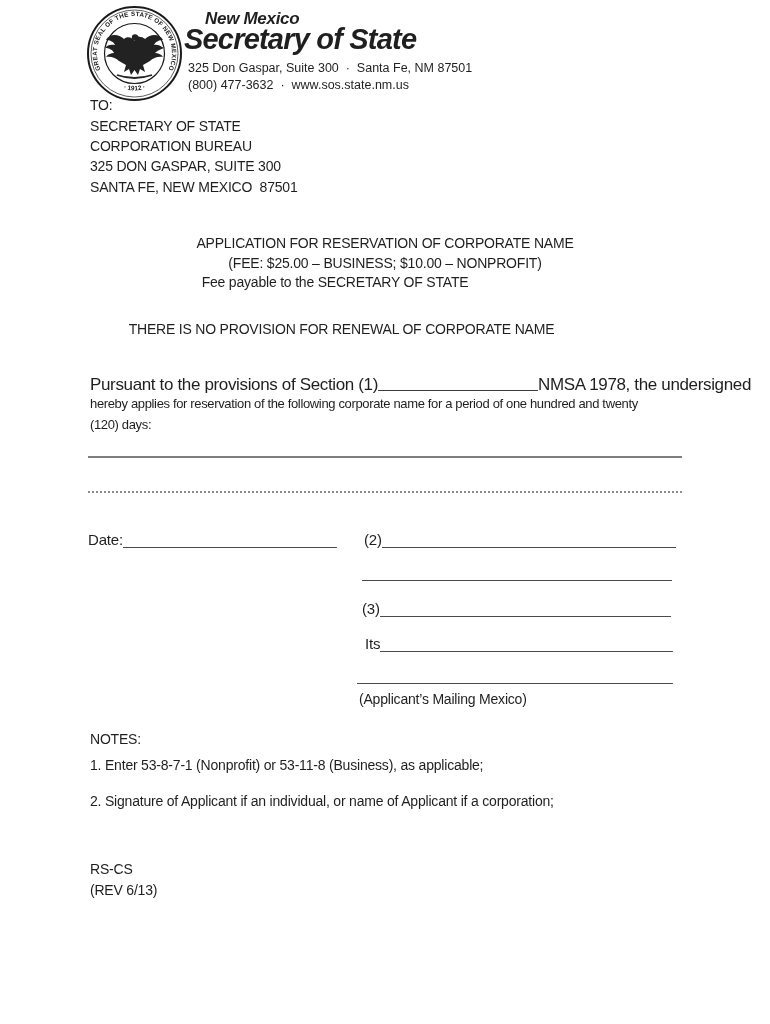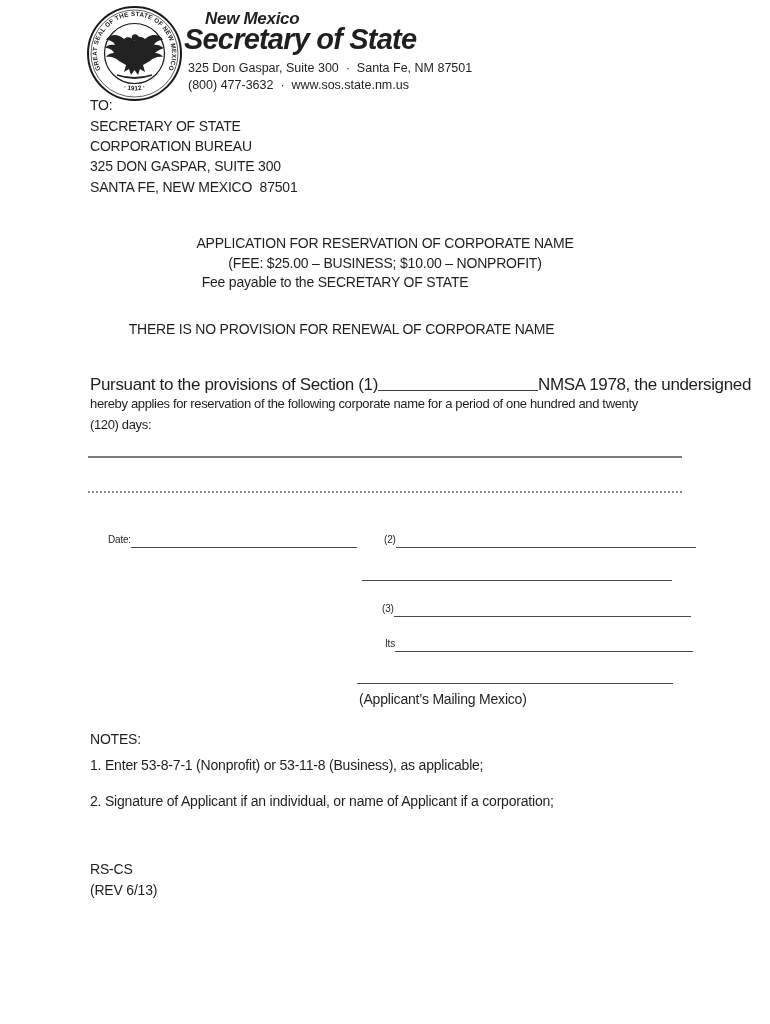--- a/index.html
+++ b/index.html
@@ -39,21 +39,21 @@
   .inline-blank {
     display:inline-block; width:160px; height:12px; position:relative; top:1px;
     border-bottom:1.3px solid #3c3c3c;
   }
 
   
   .nl1 { left:88px; top:446px; width:594px; height:12px; border-bottom:2px solid #7e7e7e; }
   .nl2 { left:88px; top:481px; width:594px; height:12px; border-bottom:2px dotted #8d8d8d; }
 
   
-  .frow { display:flex; height:16px; line-height:16px; font-size:10px; letter-spacing:-0.2px;margin-left:20px; }
+  .frow { display:flex; height:16px; line-height:16px; font-size:15px; letter-spacing:-0.2px; }
   .frow .fill { flex:1; border-bottom:1.4px solid #4a4a4a; }
   .date-row { left:88px;  top:532px; width:249px; }
   .f2-row   { left:364px; top:532px; width:312px; }
   .f2b      { left:362px; top:573px; width:310px; height:8px; border-bottom:1.4px solid #4a4a4a; }
   .f3-row   { left:362px; top:601px; width:309px; }
   .its-row  { left:365px; top:636px; width:308px; }
   .mail-line{ left:357px; top:676px; width:316px; height:8px; border-bottom:1.4px solid #4a4a4a; }
   .mail-cap { left:359px; top:691px; }
 
   

